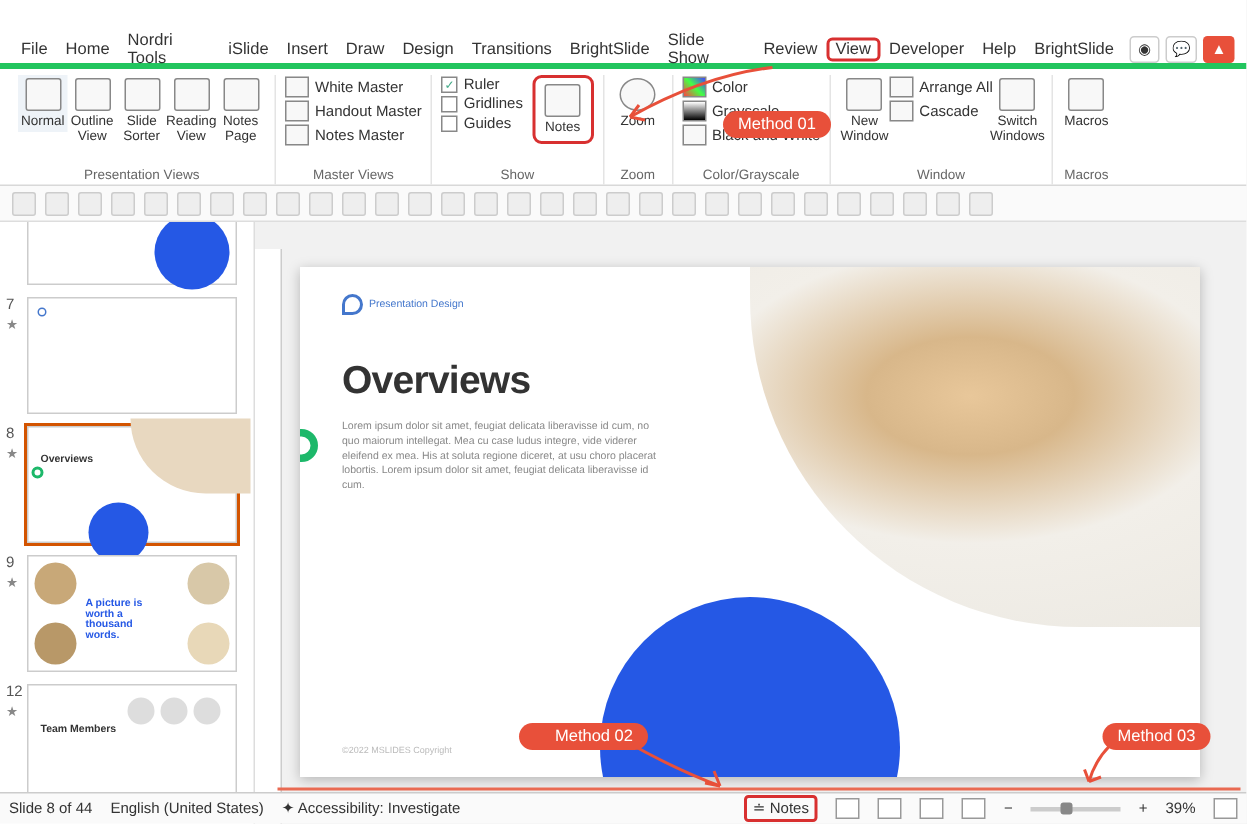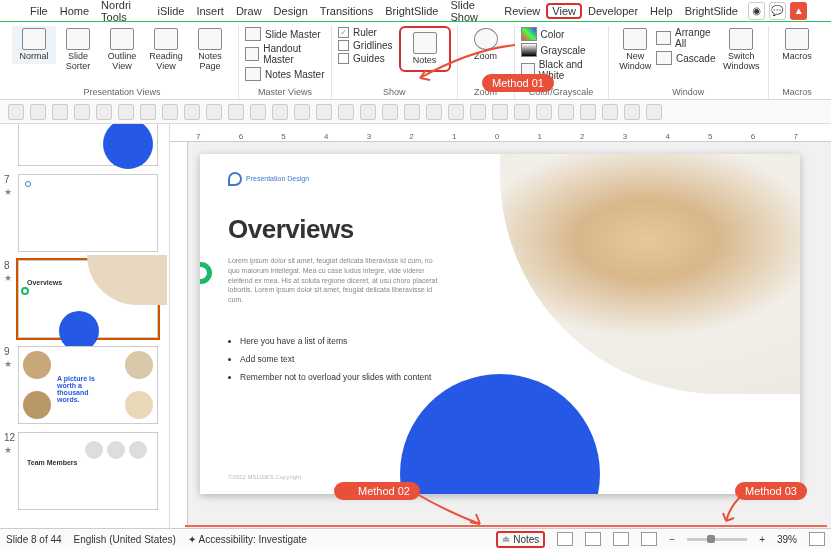--- a/index.html
+++ b/index.html
@@ -1,32 +1,32 @@
 <!DOCTYPE html>
 <html><head>
 <meta charset="utf-8">
 <style>
 * { box-sizing: border-box; margin: 0; padding: 0; font-family: "Segoe UI", Arial, sans-serif; }
 body { width: 831px; height: 549px; background: #fff; font-size: 11px; color: #333; overflow: hidden; position: relative; }
 
 
-.menubar { display: flex; align-items: center; height: 22px; padding: 0 24px; border-bottom: 1px solid #22c55e; font-size: 11px; }
+.menubar { display: flex; align-items: center; height: 22px; padding: 0 8px; border-bottom: 4px solid #22c55e; font-size: 11px; margin-top: 24px; }
 .menubar .mitem { padding: 2px 6px; cursor: pointer; }
 .menubar .mitem.active { border: 2px solid #d83030; border-radius: 4px; padding: 0 4px; }
 .menubar .spacer { flex: 1; }
 .menubar .rbtn { width: 22px; height: 18px; border: 1px solid #ccc; border-radius: 3px; margin-left: 4px; display:flex; align-items:center; justify-content:center; font-size:10px; }
 .menubar .rbtn.red { background: #e8503a; color: #fff; border: none; }
 
 
 .ribbon { display: flex; height: 78px; border-bottom: 1px solid #d8d8d8; padding: 4px 6px 0; }
 .rgroup { display: flex; flex-direction: column; align-items: center; border-right: 1px solid #e4e4e4; padding: 0 6px; }
 .rgroup:last-child { border-right:none; }
 .rgroup .grow { display: flex; flex: 1; align-items:flex-start; }
 .rgroup .glabel { font-size: 9px; color: #666; padding: 2px 0; }
-.vbtn { display: flex; flex-direction: column; align-items: center; width: 44px; padding: 2px; font-size: 9px; text-align: center; line-height: 1.1; cursor: pointer; }
+.vbtn { display: flex; flex-direction: column; align-items: center; width: 33px; padding: 2px; font-size: 9px; text-align: center; line-height: 1.1; cursor: pointer; }
 .vbtn .ic { width: 24px; height: 22px; border: 1px solid #888; background: #f8f8f8; margin-bottom: 2px; border-radius: 2px; }
 .vbtn.sel { background: #eef3f8; }
 .chkline { display: flex; align-items: center; font-size: 10px; margin: 1px 0; }
 .chkline .box { width: 11px; height: 11px; border: 1px solid #888; margin-right: 4px; display:flex; align-items:center; justify-content:center; font-size:8px; color:#4a8; }
 .vstack { display:flex; flex-direction:column; justify-content:center; }
 .smbtn { display:flex; align-items:center; font-size:10px; margin:1px 0; }
 .smbtn .sic { width:16px; height:14px; border:1px solid #888; margin-right:4px; background:#f8f8f8; }
 .notes-hl { border: 2px solid #d83030; border-radius: 6px; padding: 2px; }
 
 
@@ -102,44 +102,44 @@
 
 <div class="ribbon">
   <div class="rgroup">
     <div class="grow">
       <div class="vbtn sel">
           <div class="ic"></div>
           <span>Normal</span>
         </div>
       <div class="vbtn">
           <div class="ic"></div>
+          <span>Outline View</span>
+        </div>
+      <div class="vbtn">
+          <div class="ic"></div>
           <span>Slide Sorter</span>
         </div>
       <div class="vbtn">
           <div class="ic"></div>
-          <span>Outline View</span>
-        </div>
-      <div class="vbtn">
-          <div class="ic"></div>
           <span>Reading View</span>
         </div>
       <div class="vbtn">
           <div class="ic"></div>
           <span>Notes Page</span>
         </div>
     </div>
     <div class="glabel">Presentation Views</div>
   </div>
 
   <div class="rgroup">
     <div class="grow">
         <div class="vstack">
       <div class="smbtn">
             <div class="sic"></div>
-            <span>Slide Master</span>
+            <span>White Master</span>
           </div>
       <div class="smbtn">
             <div class="sic"></div>
             <span>Handout Master</span>
           </div>
       <div class="smbtn">
             <div class="sic"></div>
             <span>Notes Master</span>
           </div>
     </div>
@@ -311,46 +311,40 @@
           <div style="position:absolute;right:10px;top:8px;display:flex;gap:4px;">
             <div style="width:18px;height:18px;background:#ddd;border-radius:50%;"></div>
             <div style="width:18px;height:18px;background:#ddd;border-radius:50%;"></div>
             <div style="width:18px;height:18px;background:#ddd;border-radius:50%;"></div>
           </div>
         </div>
       </div>
   </div>
 
   <div class="canvas-area">
-    <div class="hruler">7 6 5 4 3 2 1 0 1 2 3 4 5 6 7</div>
     <div class="vruler"></div>
     <div class="slide">
       <div class="brand">Presentation Design</div>
       <div class="h1">Overviews</div>
       <div class="para">Lorem ipsum dolor sit amet, feugiat delicata liberavisse id cum, no quo maiorum intellegat. Mea cu case ludus integre, vide viderer eleifend ex mea. His at soluta regione diceret, at usu choro placerat lobortis. Lorem ipsum dolor sit amet, feugiat delicata liberavisse id cum.</div>
-      <ul>
-        <li>Here you have a list of items</li>
-        <li>Add some text</li>
-        <li>Remember not to overload your slides with content</li>
-      </ul>
       <div class="copy">©2022 MSLIDES Copyright</div>
       <div class="img"></div>
       <div class="blue-circ"></div>
       <div class="ring"></div>
     </div>
   </div>
 </div>
 
 <div class="pill" style="left:482px; top:74px;">Method 01</div>
 <svg class="arrow" style="left:410px; top:40px; width:110px; height:50px;">
     <path d="M105 5 Q 60 10 10 38" marker-end=""></path>
     <path d="M10 38 l6 -8 M10 38 l10 2"></path>
   </svg>
 
-<div class="pill" style="left:334px; top:482px;padding-left:24px;">Method 02</div>
+<div class="pill" style="left:346px; top:482px;padding-left:24px;">Method 02</div>
 <svg class="arrow" style="left:410px; top:488px; width:80px; height:40px;">
     <path d="M5 5 Q 40 25 70 36"></path>
     <path d="M70 36 l-10 -2 M70 36 l-4 -10"></path>
   </svg>
 
 <div class="pill" style="left:735px; top:482px;">Method 03</div>
 <svg class="arrow" style="left:720px; top:495px; width:30px; height:30px;">
     <path d="M20 2 Q 10 12 6 26"></path>
     <path d="M6 26 l-3 -8 M6 26 l8 -3"></path>
   </svg>

